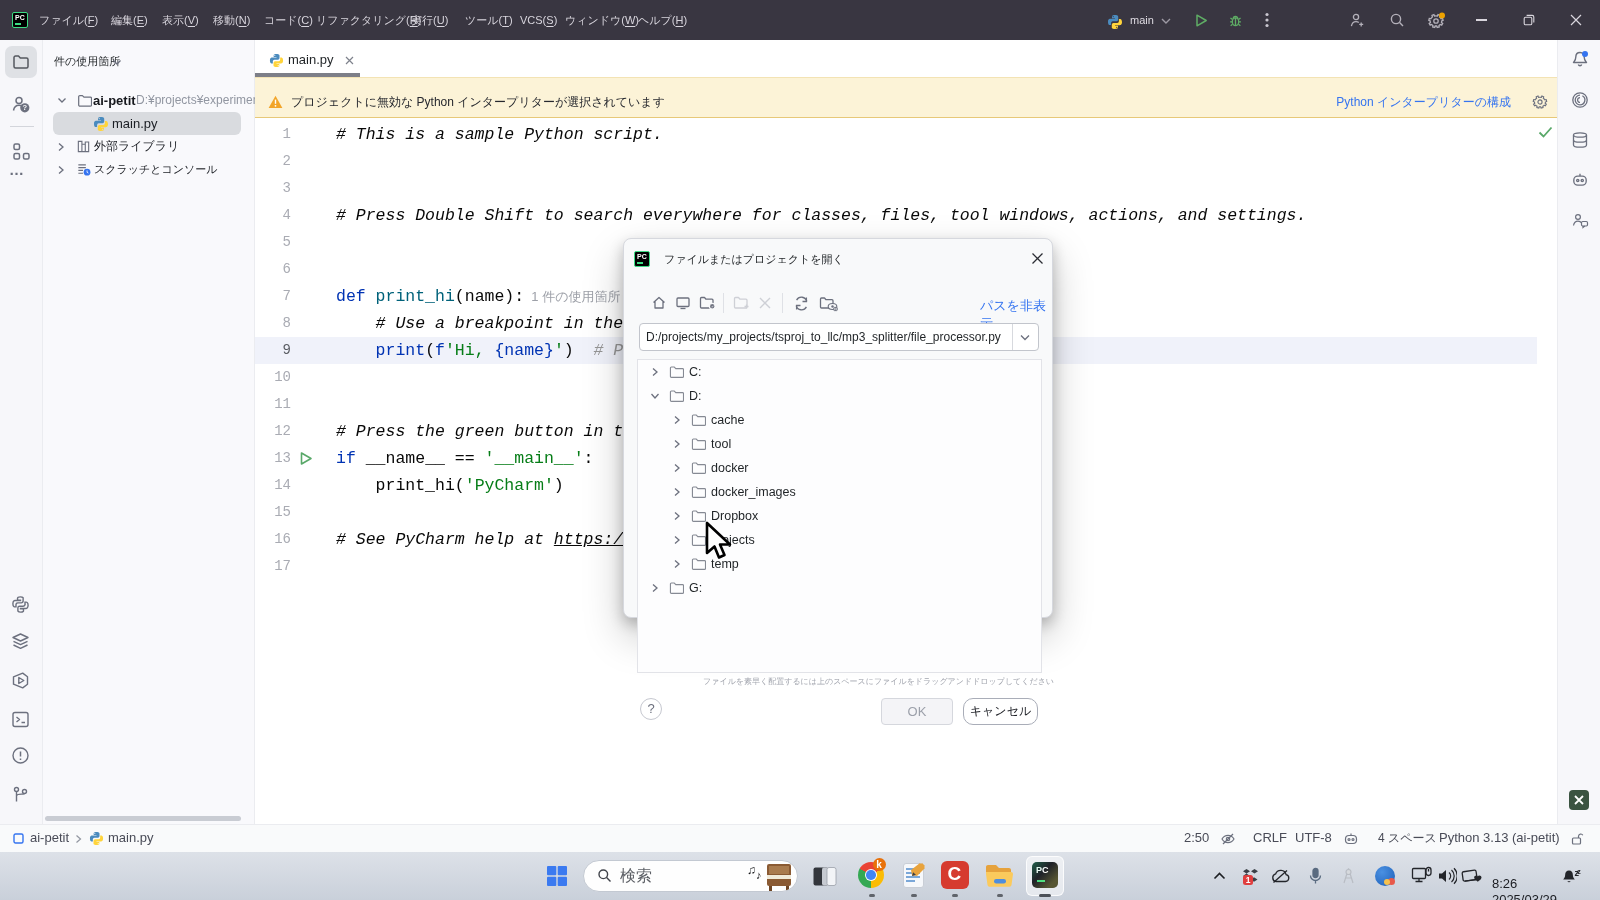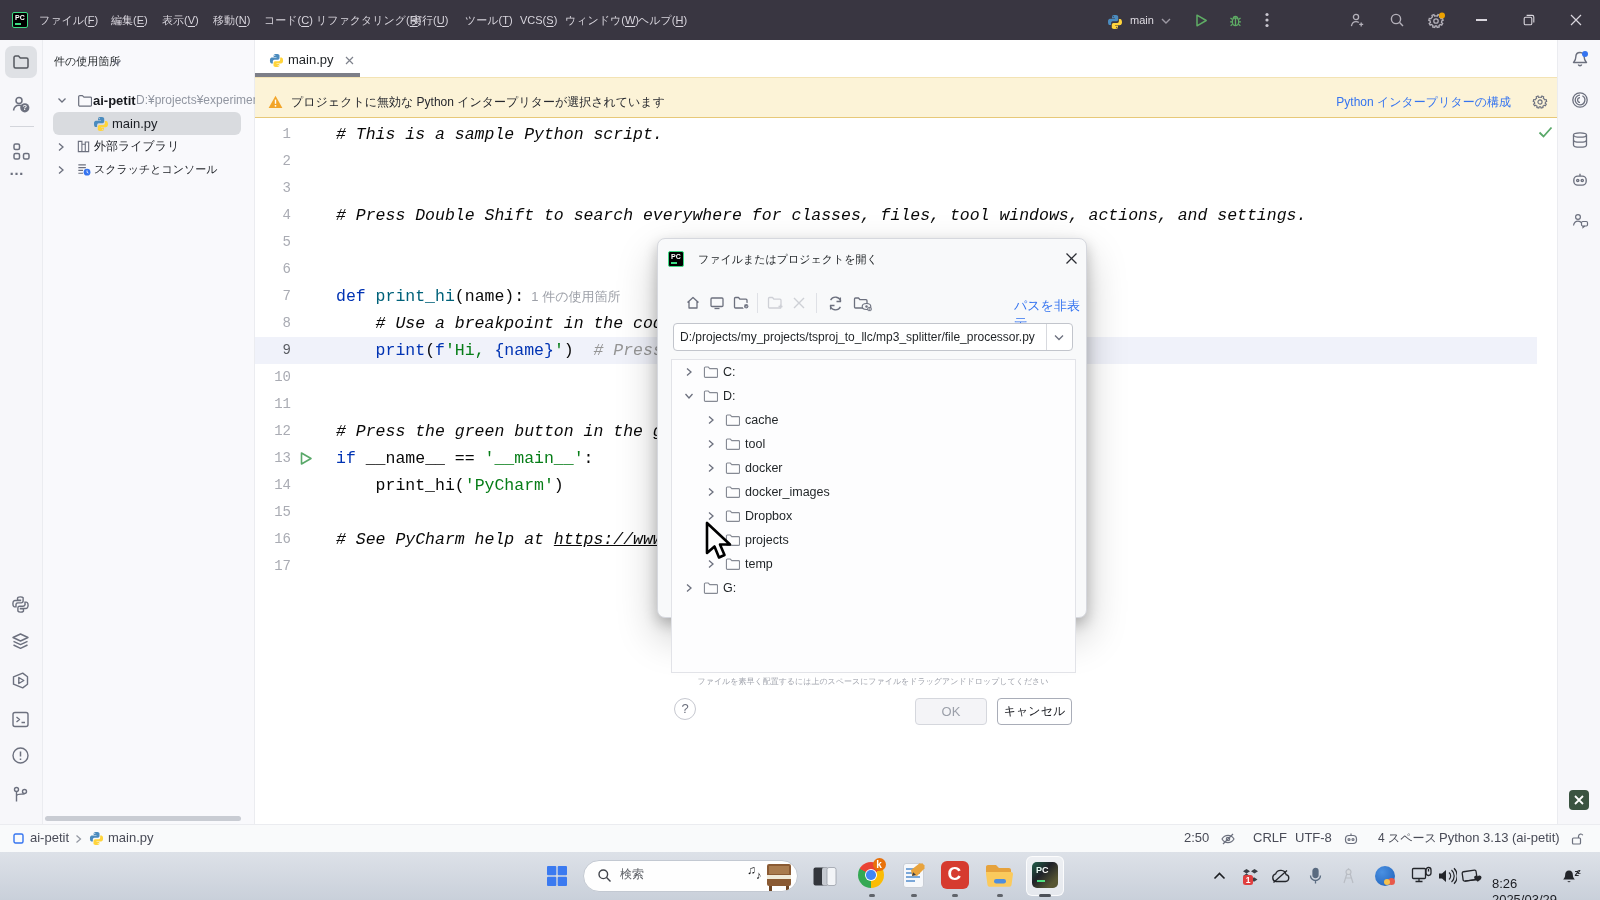--- a/index.html
+++ b/index.html
@@ -18,21 +18,21 @@
 #taskbar{left:0;top:852px;width:1600px;height:48px;background:linear-gradient(#dde1e8,#c9d0da)}
 .cmt{color:#969696;font-style:italic}
 .kw{color:#0033b3}
 .str{color:#067d17}
 .fn{color:#00627a}
 .code-line{position:absolute;left:336px;height:27px;line-height:27px;font-size:16.5px;white-space:pre;color:#080808;font-family:"Liberation Mono",monospace}
 .lnum{position:absolute;left:256px;width:35px;height:27px;line-height:27px;font-size:14px;text-align:right;color:#a9abb3;font-family:"Liberation Mono",monospace}
 
 .prow{position:absolute;height:23px;line-height:23px;font-size:13px;color:#1b1e24;white-space:nowrap}
 
-#dialog{left:657px;top:238px;width:430px;height:380px;background:#f8f9fa;border-radius:8px;box-shadow:0 6px 14px rgba(0,0,0,.22),0 18px 40px rgba(0,0,0,.22);border:1px solid #d6d8de;font-size:13px;color:#1f2326}
+#dialog{left:623px;top:238px;width:430px;height:380px;background:#f8f9fa;border-radius:8px;box-shadow:0 6px 14px rgba(0,0,0,.22),0 18px 40px rgba(0,0,0,.22);border:1px solid #d6d8de;font-size:13px;color:#1f2326}
 </style></head>
 <body>
 <div id="stage">
   <div class="abs" id="titlebar">
     <div class="abs" style="left:12px;top:12px;width:16px;height:16px;background:#000;border:1px solid #3ddc84;border-radius:2px">
       <div class="abs" style="left:2px;top:1px;font-size:7px;font-weight:bold;color:#fff;letter-spacing:0">PC</div>
       <div class="abs" style="left:2px;top:10px;width:6px;height:2px;background:#3ddc84"></div>
     </div>
     <div class="menu" style="left:39px">ファイル(<span class="u">F</span>)</div>
     <div class="menu" style="left:111px">編集(<span class="u">E</span>)</div>
@@ -356,21 +356,21 @@
           <rect x="11.7" y="11.7" width="9.3" height="9.3" rx="1"></rect>
         </g>
       </svg>
     <div class="abs" style="left:583px;top:8px;width:215px;height:32px;background:#fefefe;border:1px solid #c3c9d2;border-radius:16px"></div>
     <svg class="abs" style="left:597px;top:16px" width="15" height="15" viewBox="0 0 15 15">
         <g stroke="#40434a" stroke-width="1.4" fill="none">
           <circle cx="6.3" cy="6.3" r="4.3"></circle>
           <path d="M9.6 9.6 13.5 13.5"></path>
         </g>
       </svg>
-    <div class="abs" style="left:620px;top:14px;font-size:12px;color:#5d6066">検索</div>
+    <div class="abs" style="left:620px;top:14px;font-size:16px;color:#5d6066">検索</div>
     <div class="abs" style="left:746px;top:9px;width:51px;height:30px;border-radius:0 15px 15px 0;overflow:hidden">
       <div class="abs" style="left:21px;top:3px;width:24px;height:22px;background:#8a5a33;border-radius:2px"></div>
       <div class="abs" style="left:23px;top:5px;width:20px;height:8px;background:#a97b4e"></div>
       <div class="abs" style="left:21px;top:14px;width:24px;height:4px;background:#f0ead9"></div>
       <div class="abs" style="left:23px;top:25px;width:3px;height:5px;background:#6e4626"></div>
       <div class="abs" style="left:40px;top:25px;width:3px;height:5px;background:#6e4626"></div>
       <div class="abs" style="left:1px;top:2px;font-size:12px;color:#17181a">♫</div>
       <div class="abs" style="left:10px;top:8px;font-size:11px;color:#17181a">♪</div>
     </div>
     <svg class="abs" style="left:812px;top:13px" width="26" height="24" viewBox="0 0 26 24">
@@ -600,22 +600,22 @@
       <div class="abs" style="left:87px;top:318px;font-size:12.5px;color:#1f2326;line-height:14px">temp</div>
       <svg class="abs" style="left:27px;top:344px" width="8" height="10" viewBox="0 0 8 10">
           <path d="M2 1.5 6 5 2 8.5" stroke="#6c707e" stroke-width="1.3" fill="none"></path>
         </svg>
       <svg class="abs" style="left:45px;top:342px" width="15" height="14" viewBox="0 0 16 15">
           <path d="M1.5 3.2c0-.6.4-1 1-1h3.2L7.2 3.9h7.3c.6 0 1 .4 1 1v7.3c0 .6-.4 1-1 1H2.5a1 1 0 0 1-1-1z" stroke="#868a94" stroke-width="1.2" fill="none" stroke-linejoin="round"></path>
         </svg>
       <div class="abs" style="left:65px;top:342px;font-size:12.5px;color:#1f2326;line-height:14px">G:</div>
     </div>
 
-    <div class="abs" style="left:0;top:437px;width:430px;text-align:center;font-size:8px;color:#a2a5ae">ファイルを素早く配置するには上のスペースにファイルをドラッグアンドドロップしてください</div>
+    <div class="abs" style="left:0;top:437px;width:430px;text-align:right;font-size:8px;color:#a2a5ae">ファイルを素早く配置するには上のスペースにファイルをドラッグアンドドロップしてください</div>
     <div class="abs" style="left:16px;top:459px;width:22px;height:22px;border:1px solid #c6c8d0;border-radius:50%;background:#fff"></div>
     <div class="abs" style="left:23.5px;top:462px;font-size:13px;color:#6c707e">?</div>
     <div class="abs" style="left:257px;top:459px;width:72px;height:27px;background:#f4f4f7;border:1px solid #d5d7dd;border-radius:4px;text-align:center;line-height:25px;color:#9ca0aa">OK</div>
-    <div class="abs" style="left:339px;top:459px;width:75px;height:27px;background:#fff;border:1px solid #a9adb8;border-radius:4px;text-align:center;line-height:25px;color:#1b1d23;font-size:12px">キャンセル</div>
+    <div class="abs" style="left:339px;top:459px;width:75px;height:27px;background:#fff;border:1px solid #a9adb8;border-radius:10px;text-align:center;line-height:25px;color:#1b1d23;font-size:12px">キャンセル</div>
   </div>
   <svg class="abs" style="left:702px;top:521px;z-index:60" width="34" height="42" viewBox="0 0 34 42">
       <path d="M5 2 L5 32 L12.5 25.5 L17 36.5 L22.5 34 L18 23.5 L28 23.5 Z" fill="#fff" stroke="#000" stroke-width="2.6" stroke-linejoin="round"></path>
     </svg>
 </div>
 
 </body></html>

